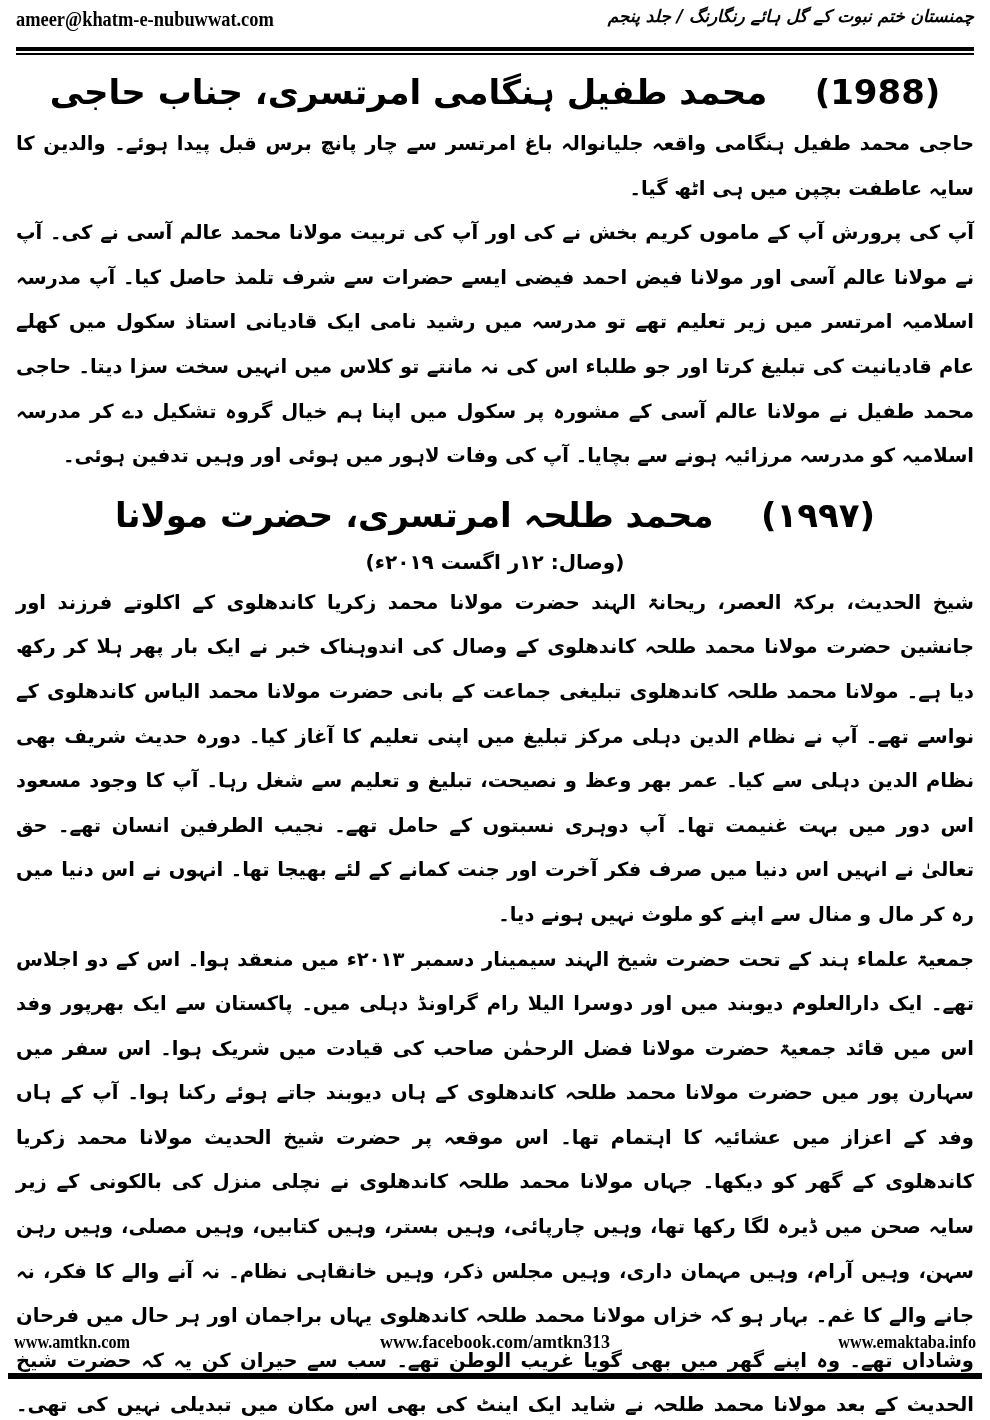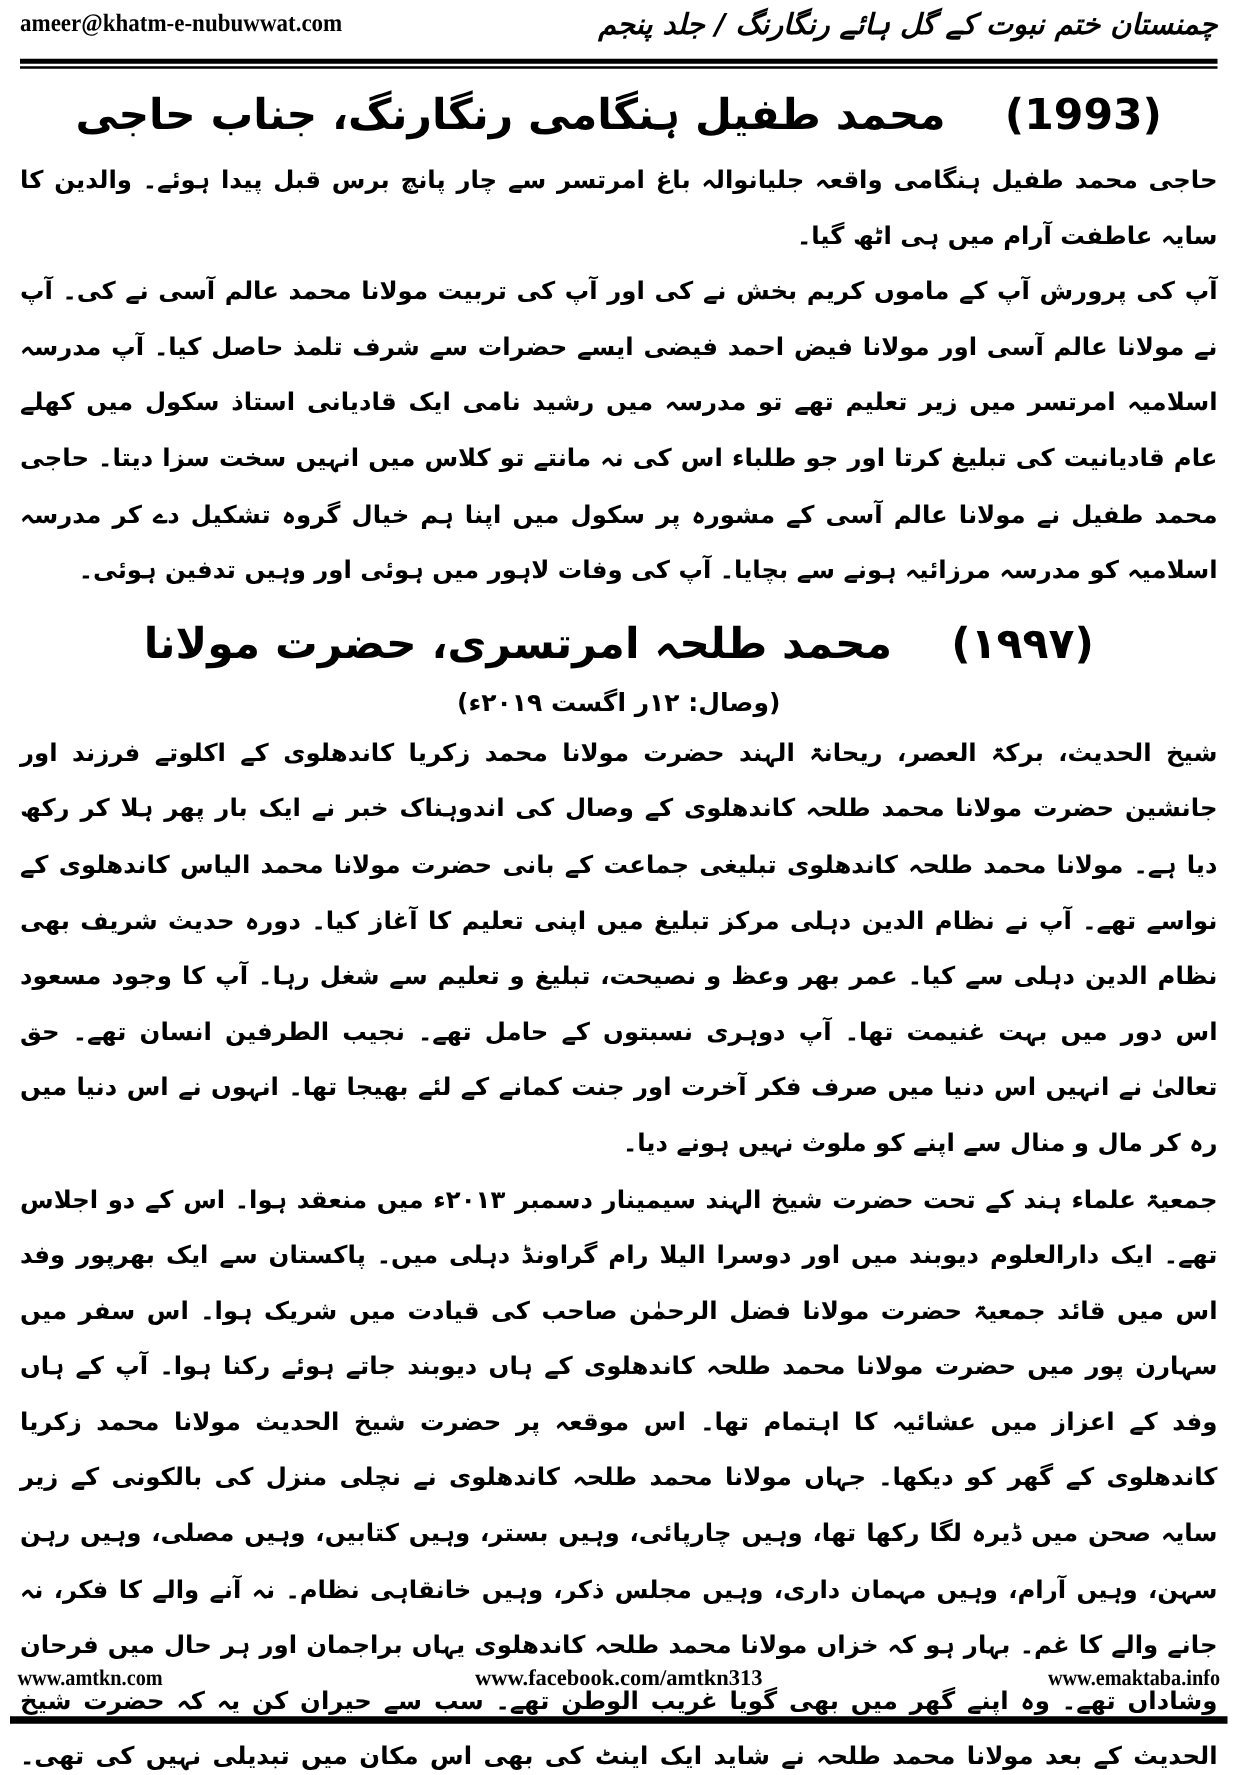--- a/index.html
+++ b/index.html
@@ -15,21 +15,21 @@
       position: absolute; left: 0; top: 2px;
       font-family: "Liberation Serif", serif; font-weight: bold; font-size: 20px;
       transform: scaleX(0.92); transform-origin: left center;
     }
     .header-page {
       position: absolute; left: 0; right: 0; top: 0; text-align: center;
       font-family: "DejaVu Sans", sans-serif; font-weight: bold; font-size: 22px;
     }
     .header-book {
       position: absolute; right: 0; top: 0; direction: rtl;
-      font-family: "DejaVu Sans", sans-serif; font-weight: bold; font-style: italic; font-size: 23px;
+      font-family: "DejaVu Sans", sans-serif; font-weight: bold; font-style: italic; font-size: 17px;
     }
     .rule-top-thick { position: absolute; left: 16px; right: 16px; top: 47px; height: 4px; background: #000; }
     .rule-top-thin { position: absolute; left: 16px; right: 16px; top: 53px; height: 2px; background: #000; }
 
     .content {
       position: absolute; left: 16px; right: 16px; top: 62px; bottom: 64px;
       direction: rtl; text-align: justify;
     }
     .section-title {
       text-align: center; font-weight: bold; font-size: 34px; line-height: 60px; margin: 0;
@@ -58,25 +58,25 @@
 <div class="header">
   <span class="header-email">ameer@khatm-e-nubuwwat.com</span>
   <span class="header-book">چمنستان ختم نبوت کے گل ہائے رنگارنگ / جلد پنجم</span>
 </div>
 <div class="rule-top-thick"></div>
 <div class="rule-top-thin"></div>
 
 <div class="content">
   <section>
     <h2 class="section-title">
-      <span>(1993)</span>
+      <span>(1988)</span>
       <span>&nbsp;&nbsp;</span>
-      <span>محمد طفیل ہنگامی رنگارنگ، جناب حاجی</span>
+      <span>محمد طفیل ہنگامی امرتسری، جناب حاجی</span>
     </h2>
-    <p class="para">حاجی محمد طفیل ہنگامی واقعہ جلیانوالہ باغ امرتسر سے چار پانچ برس قبل پیدا ہوئے۔ والدین کا سایہ عاطفت آرام میں ہی اٹھ گیا۔</p>
+    <p class="para">حاجی محمد طفیل ہنگامی واقعہ جلیانوالہ باغ امرتسر سے چار پانچ برس قبل پیدا ہوئے۔ والدین کا سایہ عاطفت بچپن میں ہی اٹھ گیا۔</p>
     <p class="para">آپ کی پرورش آپ کے ماموں کریم بخش نے کی اور آپ کی تربیت مولانا محمد عالم آسی نے کی۔ آپ نے مولانا عالم آسی اور مولانا فیض احمد فیضی ایسے حضرات سے شرف تلمذ حاصل کیا۔ آپ مدرسہ اسلامیہ امرتسر میں زیر تعلیم تھے تو مدرسہ میں رشید نامی ایک قادیانی استاذ سکول میں کھلے عام قادیانیت کی تبلیغ کرتا اور جو طلباء اس کی نہ مانتے تو کلاس میں انہیں سخت سزا دیتا۔ حاجی محمد طفیل نے مولانا عالم آسی کے مشورہ پر سکول میں اپنا ہم خیال گروہ تشکیل دے کر مدرسہ اسلامیہ کو مدرسہ مرزائیہ ہونے سے بچایا۔ آپ کی وفات لاہور میں ہوئی اور وہیں تدفین ہوئی۔</p>
   </section>
 
   <div class="section-gap"></div>
 
   <section>
     <h2 class="section-title">
       <span>(۱۹۹۷)</span>
       <span>&nbsp;&nbsp;</span>
       <span>محمد طلحہ امرتسری، حضرت مولانا</span>

